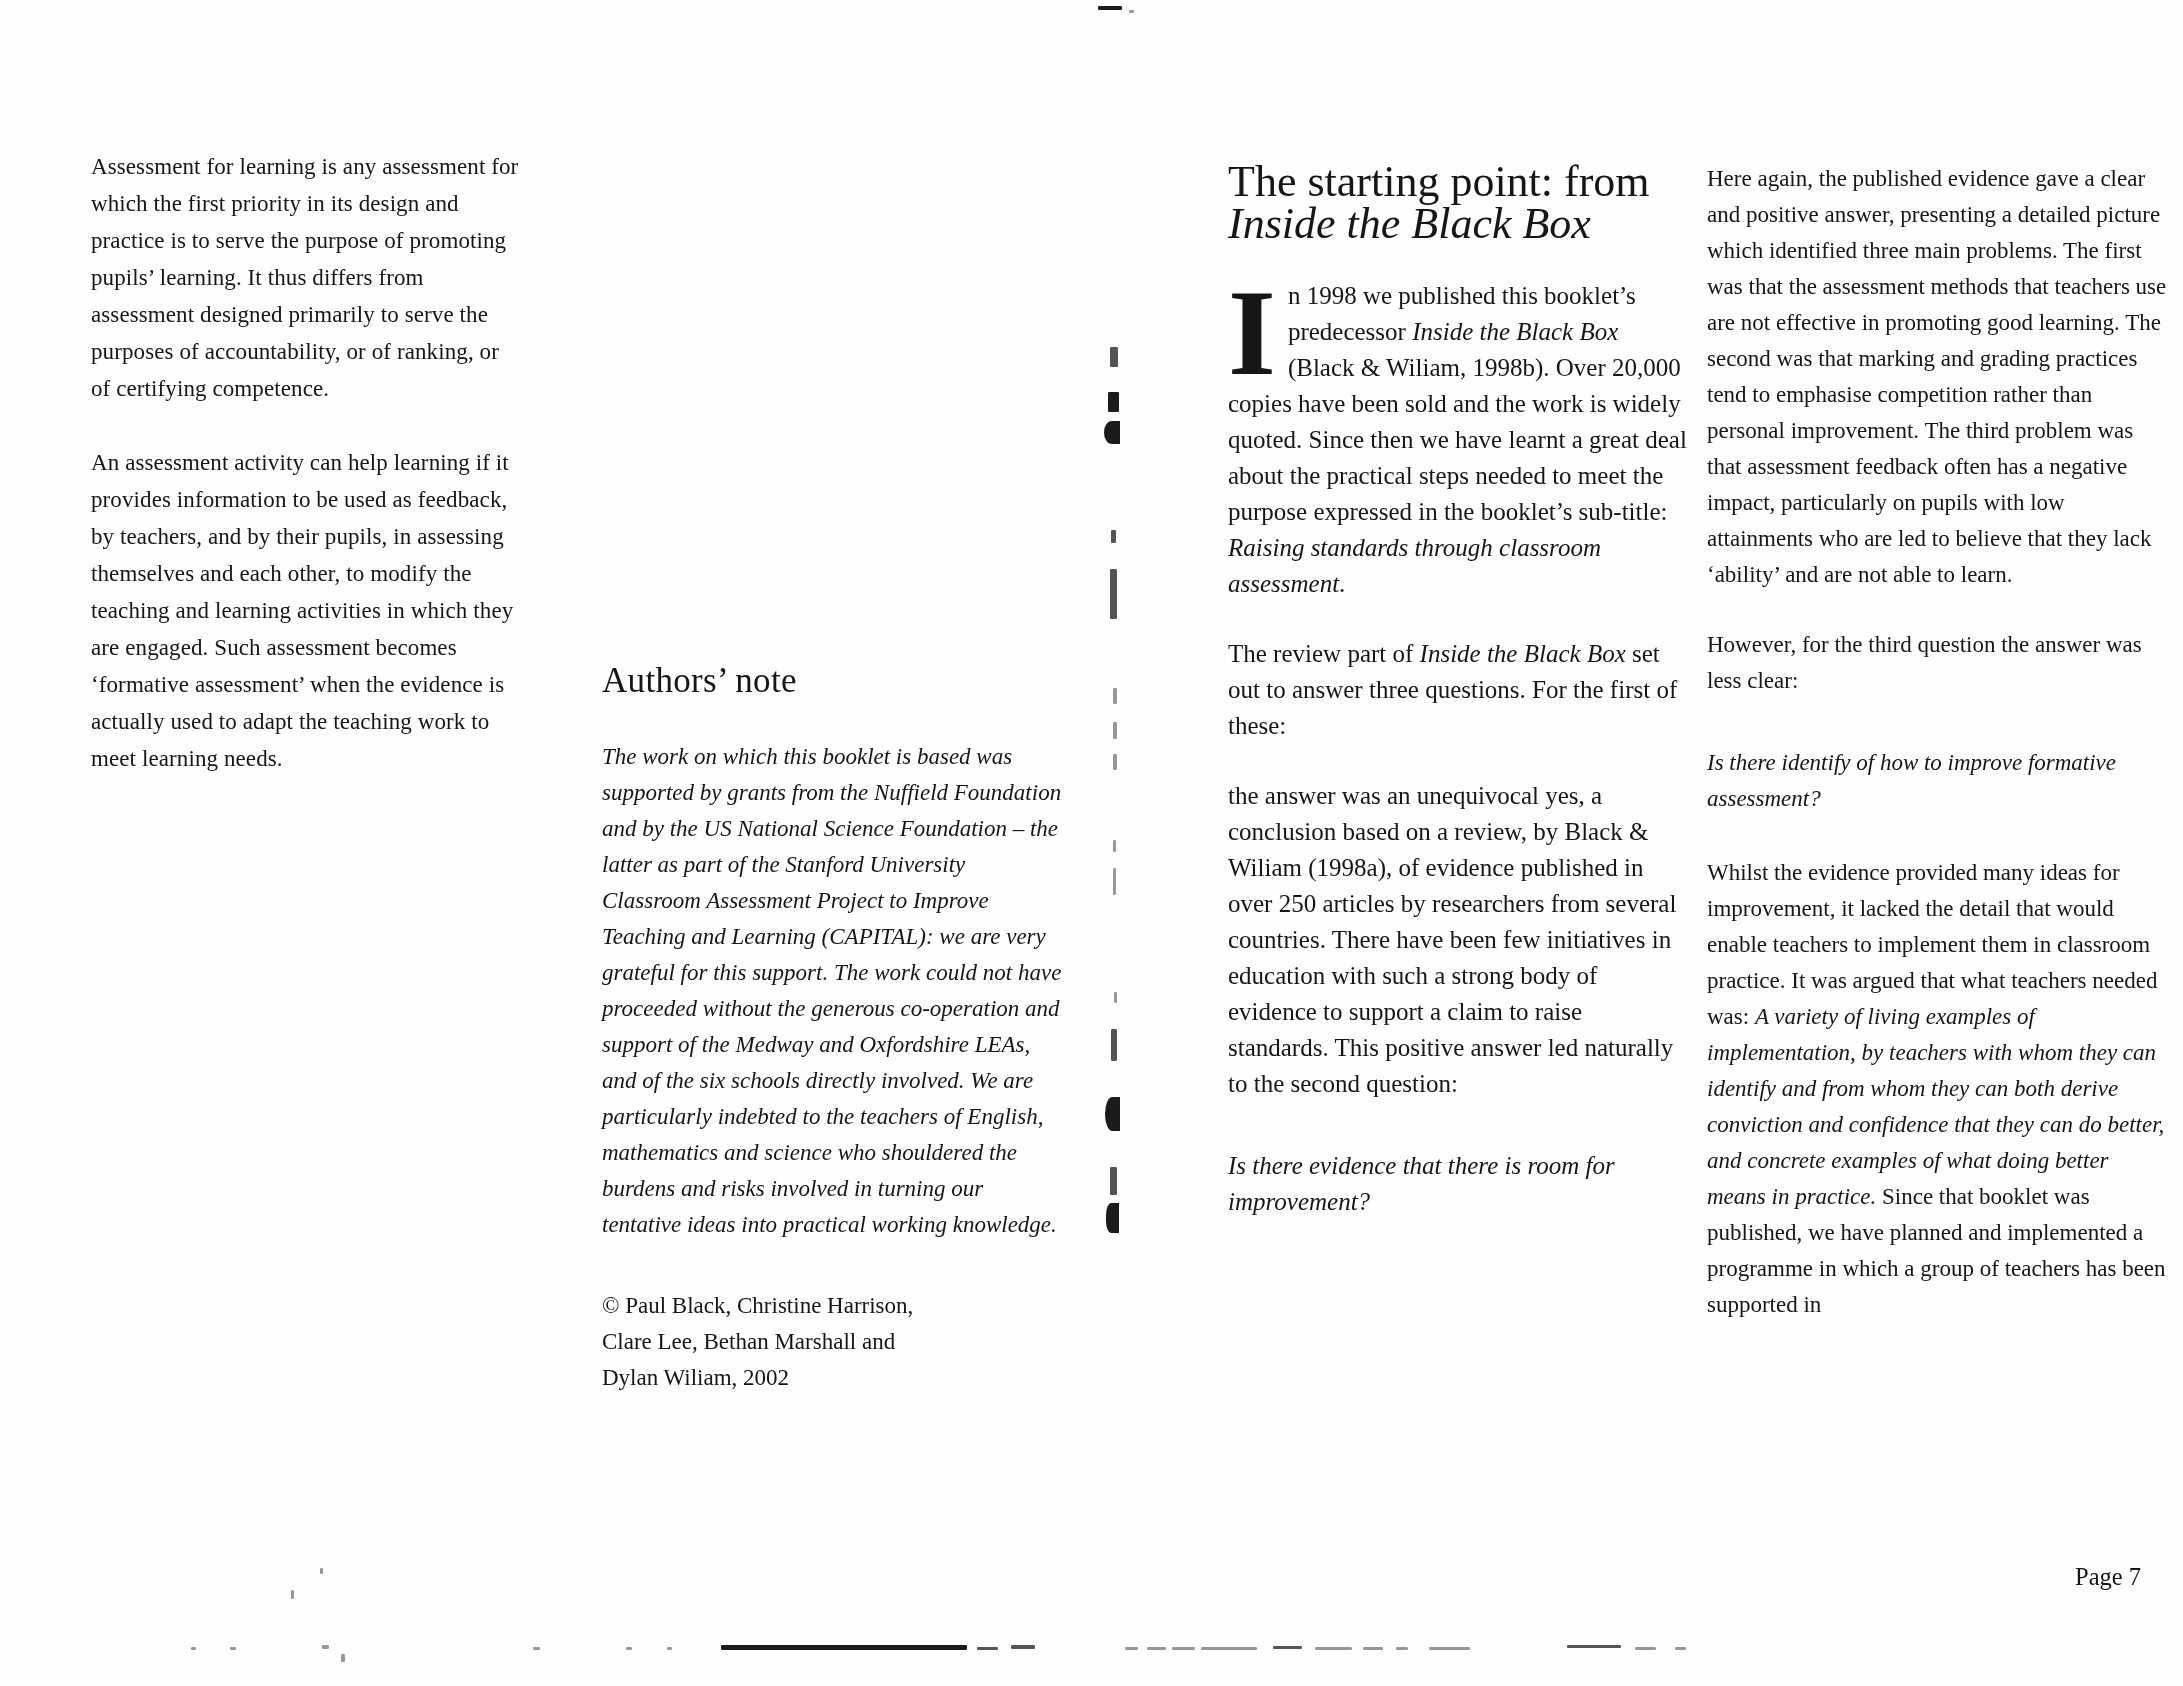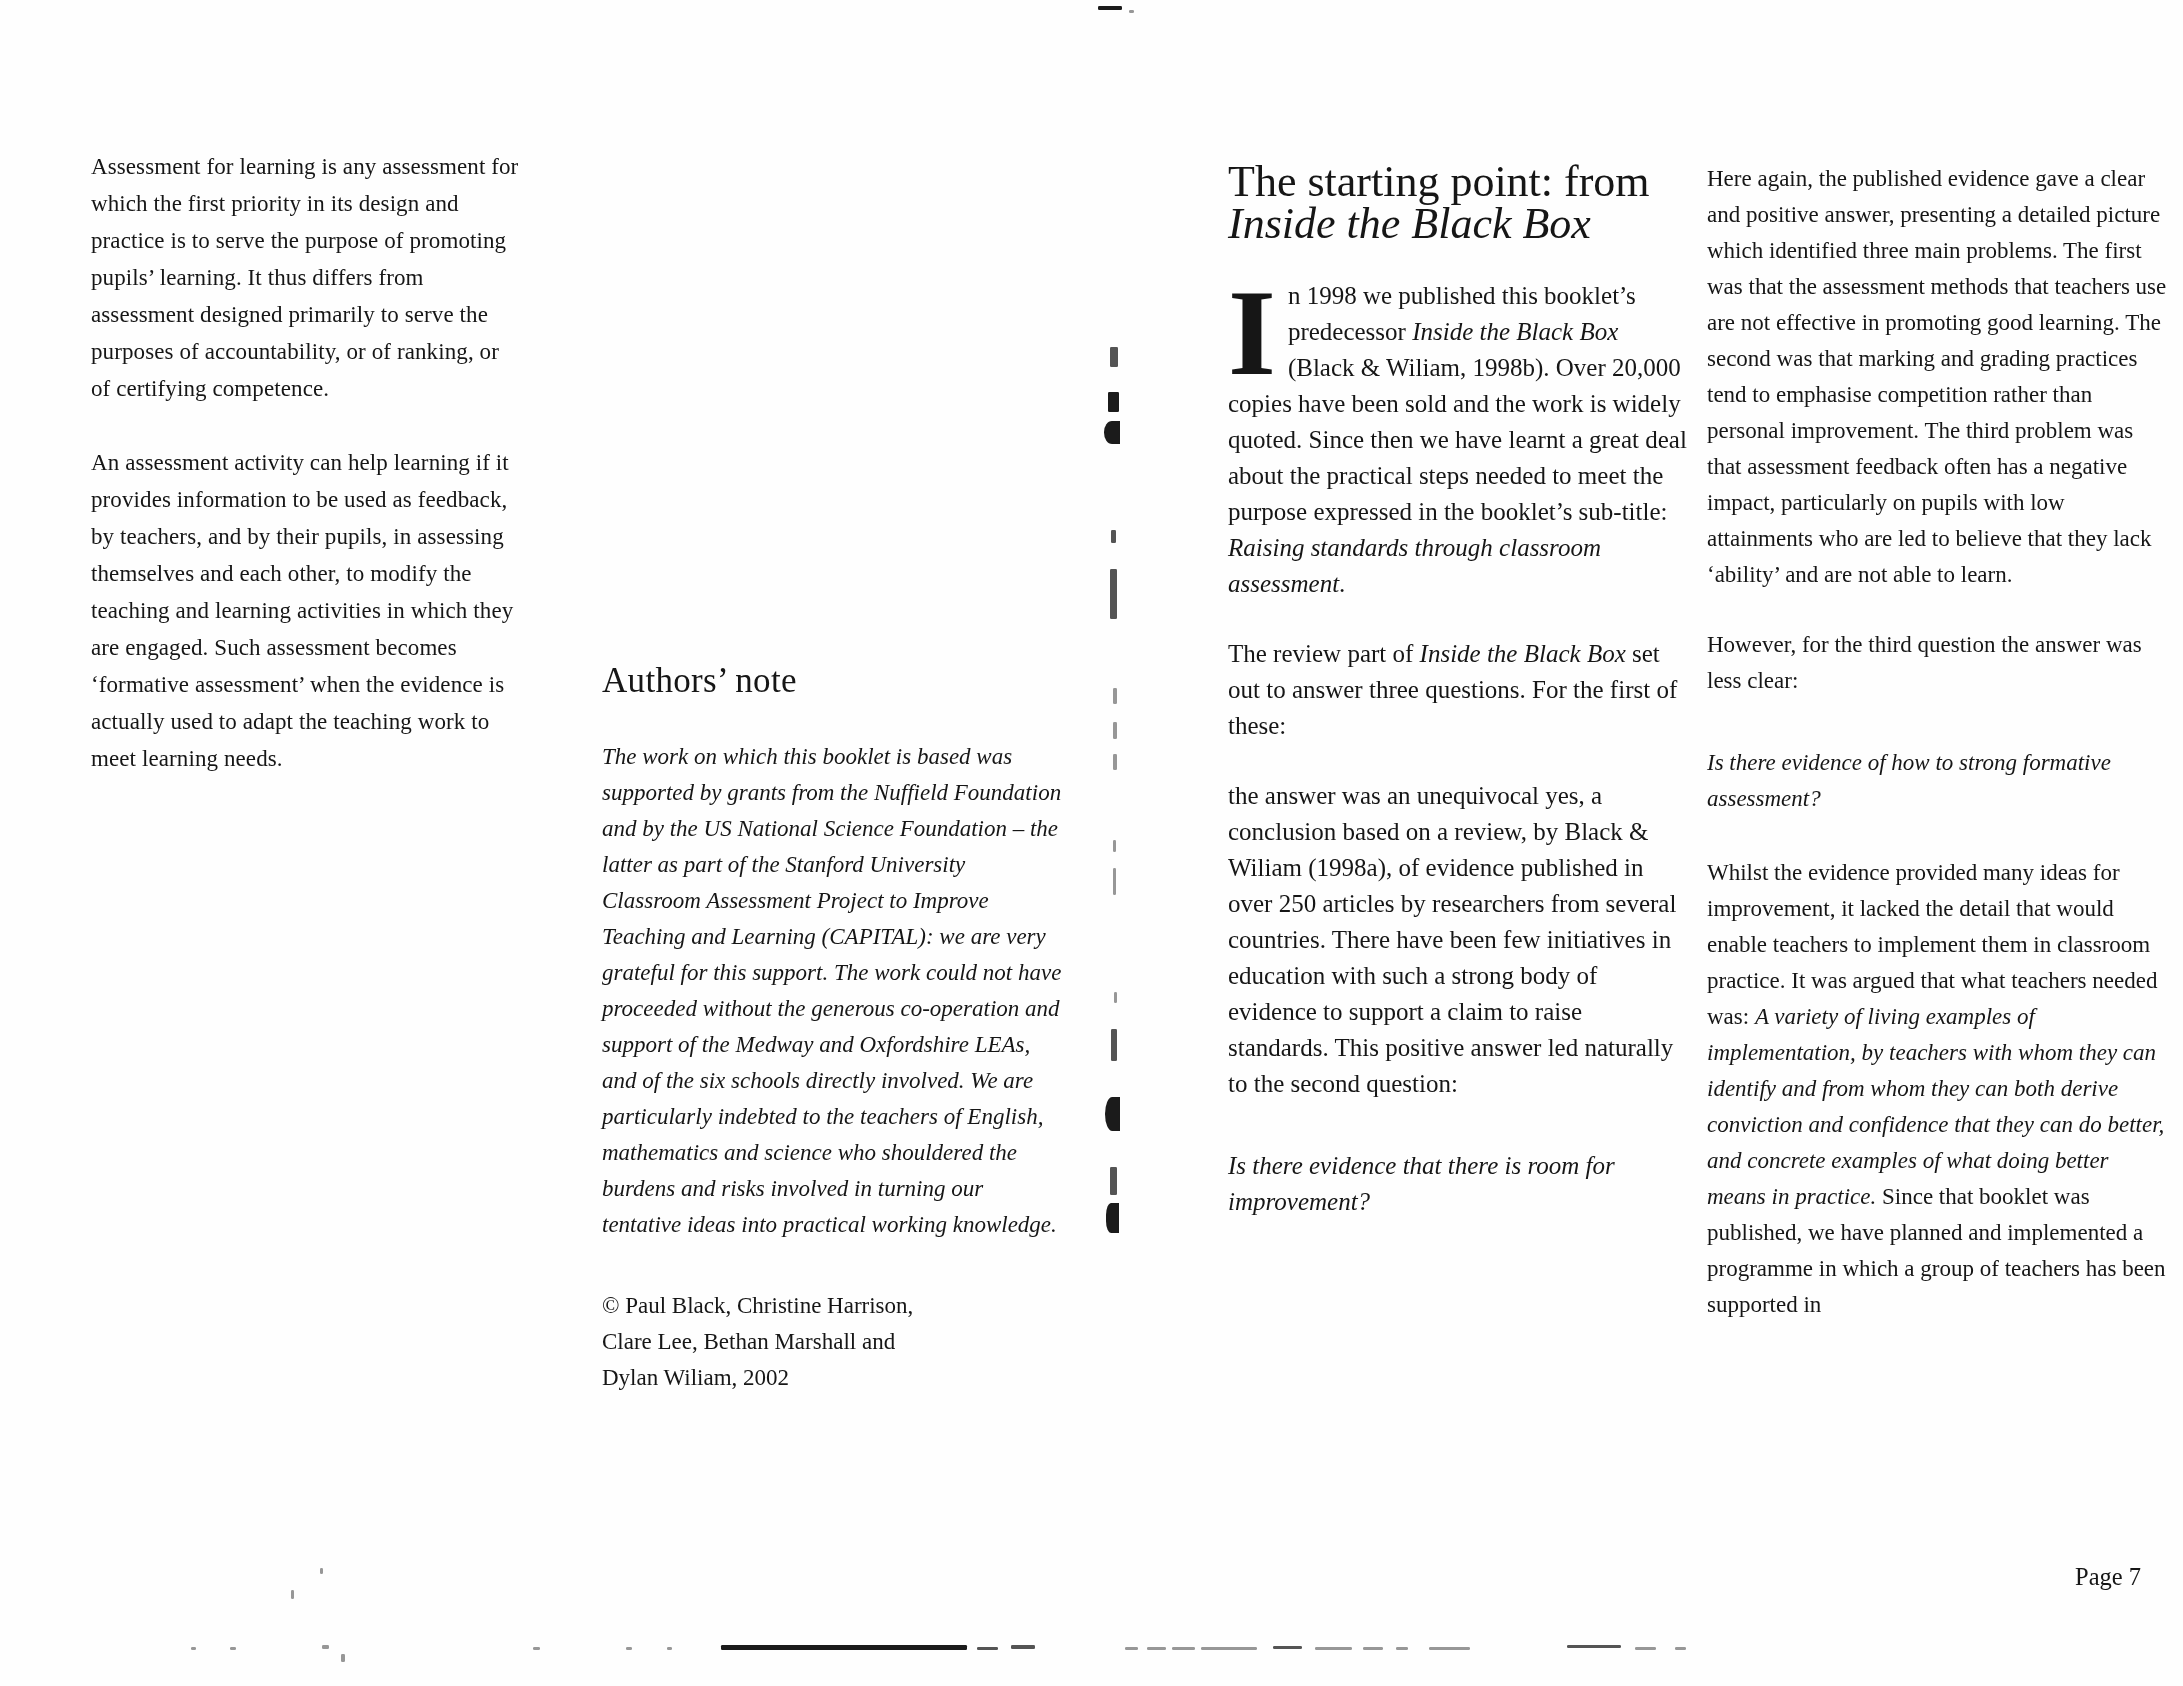--- a/index.html
+++ b/index.html
@@ -110,21 +110,21 @@
       <span class="dropcap">I</span><span><span>n 1998 we published this booklet’s predecessor </span><span class="ital">Inside the Black Box</span><span> (Black &amp; Wiliam, 1998b). Over 20,000 copies have been sold and the work is widely quoted. Since then we have learnt a great deal about the practical steps needed to meet the purpose expressed in the booklet’s sub-title: </span><span class="ital">Raising standards through classroom assessment</span><span>.</span></span>
     </p>
     <p><span>The review part of </span><span class="ital">Inside the Black Box</span><span> set out to answer three questions. For the first of these:</span></p>
     <p><span>the answer was an unequivocal yes, a conclusion based on a review, by Black &amp; Wiliam (1998a), of evidence published in over 250 articles by researchers from several countries. There have been few initiatives in education with such a strong body of evidence to support a claim to raise standards. This positive answer led naturally to the second question:</span></p>
     <p class="question"><span class="ital">Is there evidence that there is room for improvement?</span></p>
   </section>
 
   <section class="col right-col">
     <p><span>Here again, the published evidence gave a clear and positive answer, presenting a detailed picture which identified three main problems. The first was that the assessment methods that teachers use are not effective in promoting good learning. The second was that marking and grading practices tend to emphasise competition rather than personal improvement. The third problem was that assessment feedback often has a negative impact, particularly on pupils with low attainments who are led to believe that they lack ‘ability’ and are not able to learn.</span></p>
     <p><span>However, for the third question the answer was less clear:</span></p>
-    <p class="question"><span class="ital">Is there evidence of how to strong formative assessment?</span></p>
+    <p class="question"><span class="ital">Is there identify of how to improve formative assessment?</span></p>
     <p><span>Whilst the evidence provided many ideas for improvement, it lacked the detail that would enable teachers to implement them in classroom practice. It was argued that what teachers needed was: </span><span class="ital">A variety of living examples of implementation, by teachers with whom they can identify and from whom they can both derive conviction and confidence that they can do better, and concrete examples of what doing better means in practice.</span><span> Since that booklet was published, we have planned and implemented a programme in which a group of teachers has been supported in</span></p>
   </section>
 
   <div class="page-number">Page 7</div>
 
   <div class="mark" style="left:1098px; top:6px; width:24px; height:4px;"></div>
   <div class="mark faint" style="left:1129px; top:10px; width:5.3px; height:2.6px;"></div>
 
   <div class="mark soft" style="left:1110px; top:347px; width:8px; height:20px;"></div>
   <div class="mark" style="left:1108px; top:392px; width:10.6px; height:20px;"></div>

